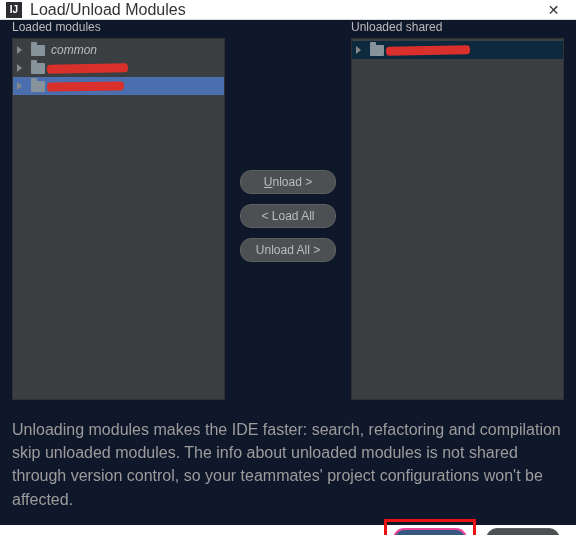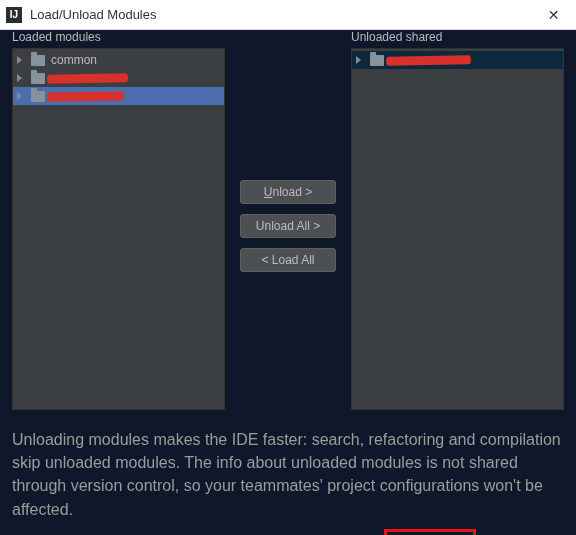--- a/index.html
+++ b/index.html
@@ -8,37 +8,37 @@
     height: 535px;
     background: #fff;
     font-family: "Segoe UI", Arial, sans-serif;
     font-size: 12px;
     color: #bbb;
     overflow: hidden;
   }
   .titlebar {
     display: flex;
     align-items: center;
-    height: 30px;
+    height: 20px;
     background: #fff;
     border-bottom: 1px solid #ddd;
     padding: 0 0 0 6px;
   }
   .titlebar .app-icon {
     width: 16px; height: 16px;
     background: #2b2d30;
     color: #fff;
     font-size: 10px;
     font-weight: bold;
     display: flex; align-items: center; justify-content: center;
     margin-right: 8px;
   }
   .titlebar .title {
     color: #333;
-    font-size: 13px;
+    font-size: 16px;
   }
   .titlebar .close {
     margin-left: auto;
     width: 45px; height: 30px;
     display: flex; align-items: center; justify-content: center;
     color: #333; font-size: 14px;
   }
   .dialog {
     background: #0f172a;
     width: 100%;
@@ -64,20 +64,21 @@
   }
   .panel {
     flex: 1;
     background: #3c3f41;
     border: 1px solid #323232;
     overflow: hidden;
   }
   .panel.right { border: 1px solid #323232; }
   .tree {
     padding: 2px 0;
+    font-style: italic;
   }
   .tree-item {
     display: flex;
     align-items: center;
     height: 18px;
     padding-left: 18px;
     gap: 6px;
     color: #bbb;
     position: relative;
   }
@@ -134,21 +135,21 @@
     align-items: center;
   }
   .btn {
     width: 96px;
     height: 24px;
     background: #4c5052;
     border: 1px solid #5e6060;
     color: #bbb;
     font-size: 12px;
     display: flex; align-items: center; justify-content: center;
-    border-radius: 3px;
+    border-radius: 11px;
     cursor: pointer;
     user-select: none;
   }
   .btn .ul { text-decoration: underline; }
   .desc {
     margin-top: 18px;
     color: #9c9c9c;
     font-size: 16px;
     line-height: 1.45;
   }
@@ -210,22 +211,22 @@
           </div>
 
         </div>
       </div>
     </div>
 
     <div class="mid-buttons">
       <div class="btn">
           <span><span class="ul">U</span>nload &gt;</span>
         </div>
+      <div class="btn">&lt; Load All</div>
       <div class="btn">Unload All &gt;</div>
-      <div class="btn">&lt; Load All</div>
     </div>
 
     <div class="panel-wrap">
       <div class="panel-label">Unloaded shared</div>
       <div class="panel right">
         <div class="tree">
           <div class="tree-item dark-selected">
             <span class="arrow"></span>
             <span class="folder-icon"></span>
             <span class="redact"><span style="visibility:hidden">singer-service</span></span>

